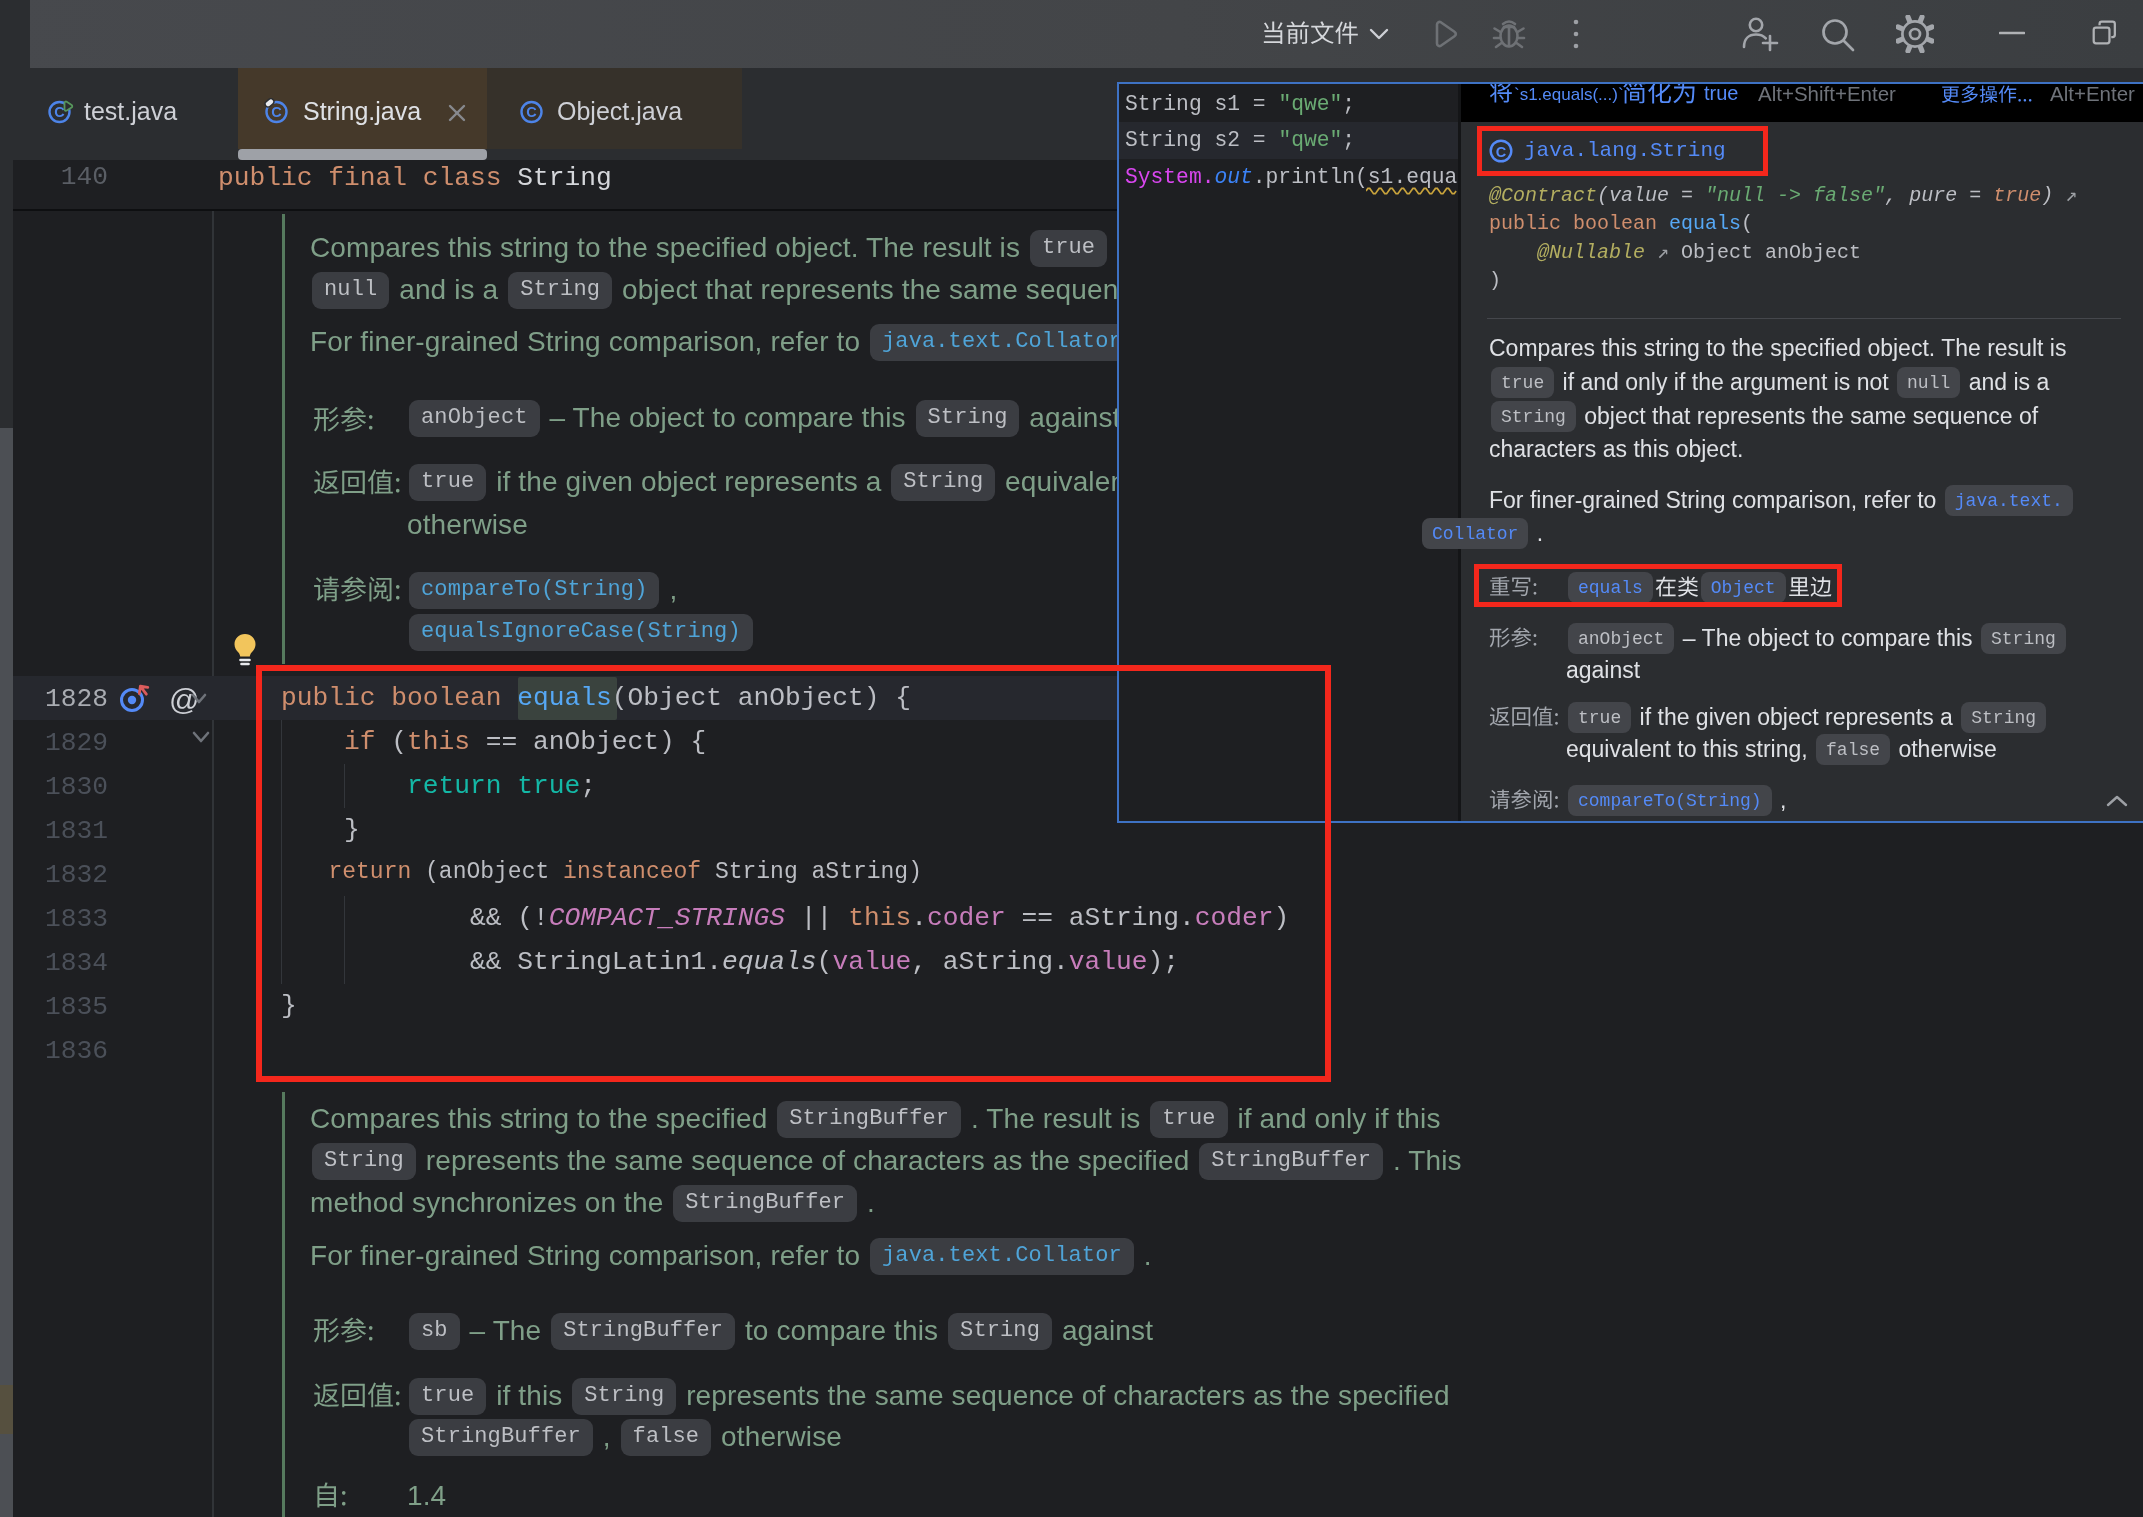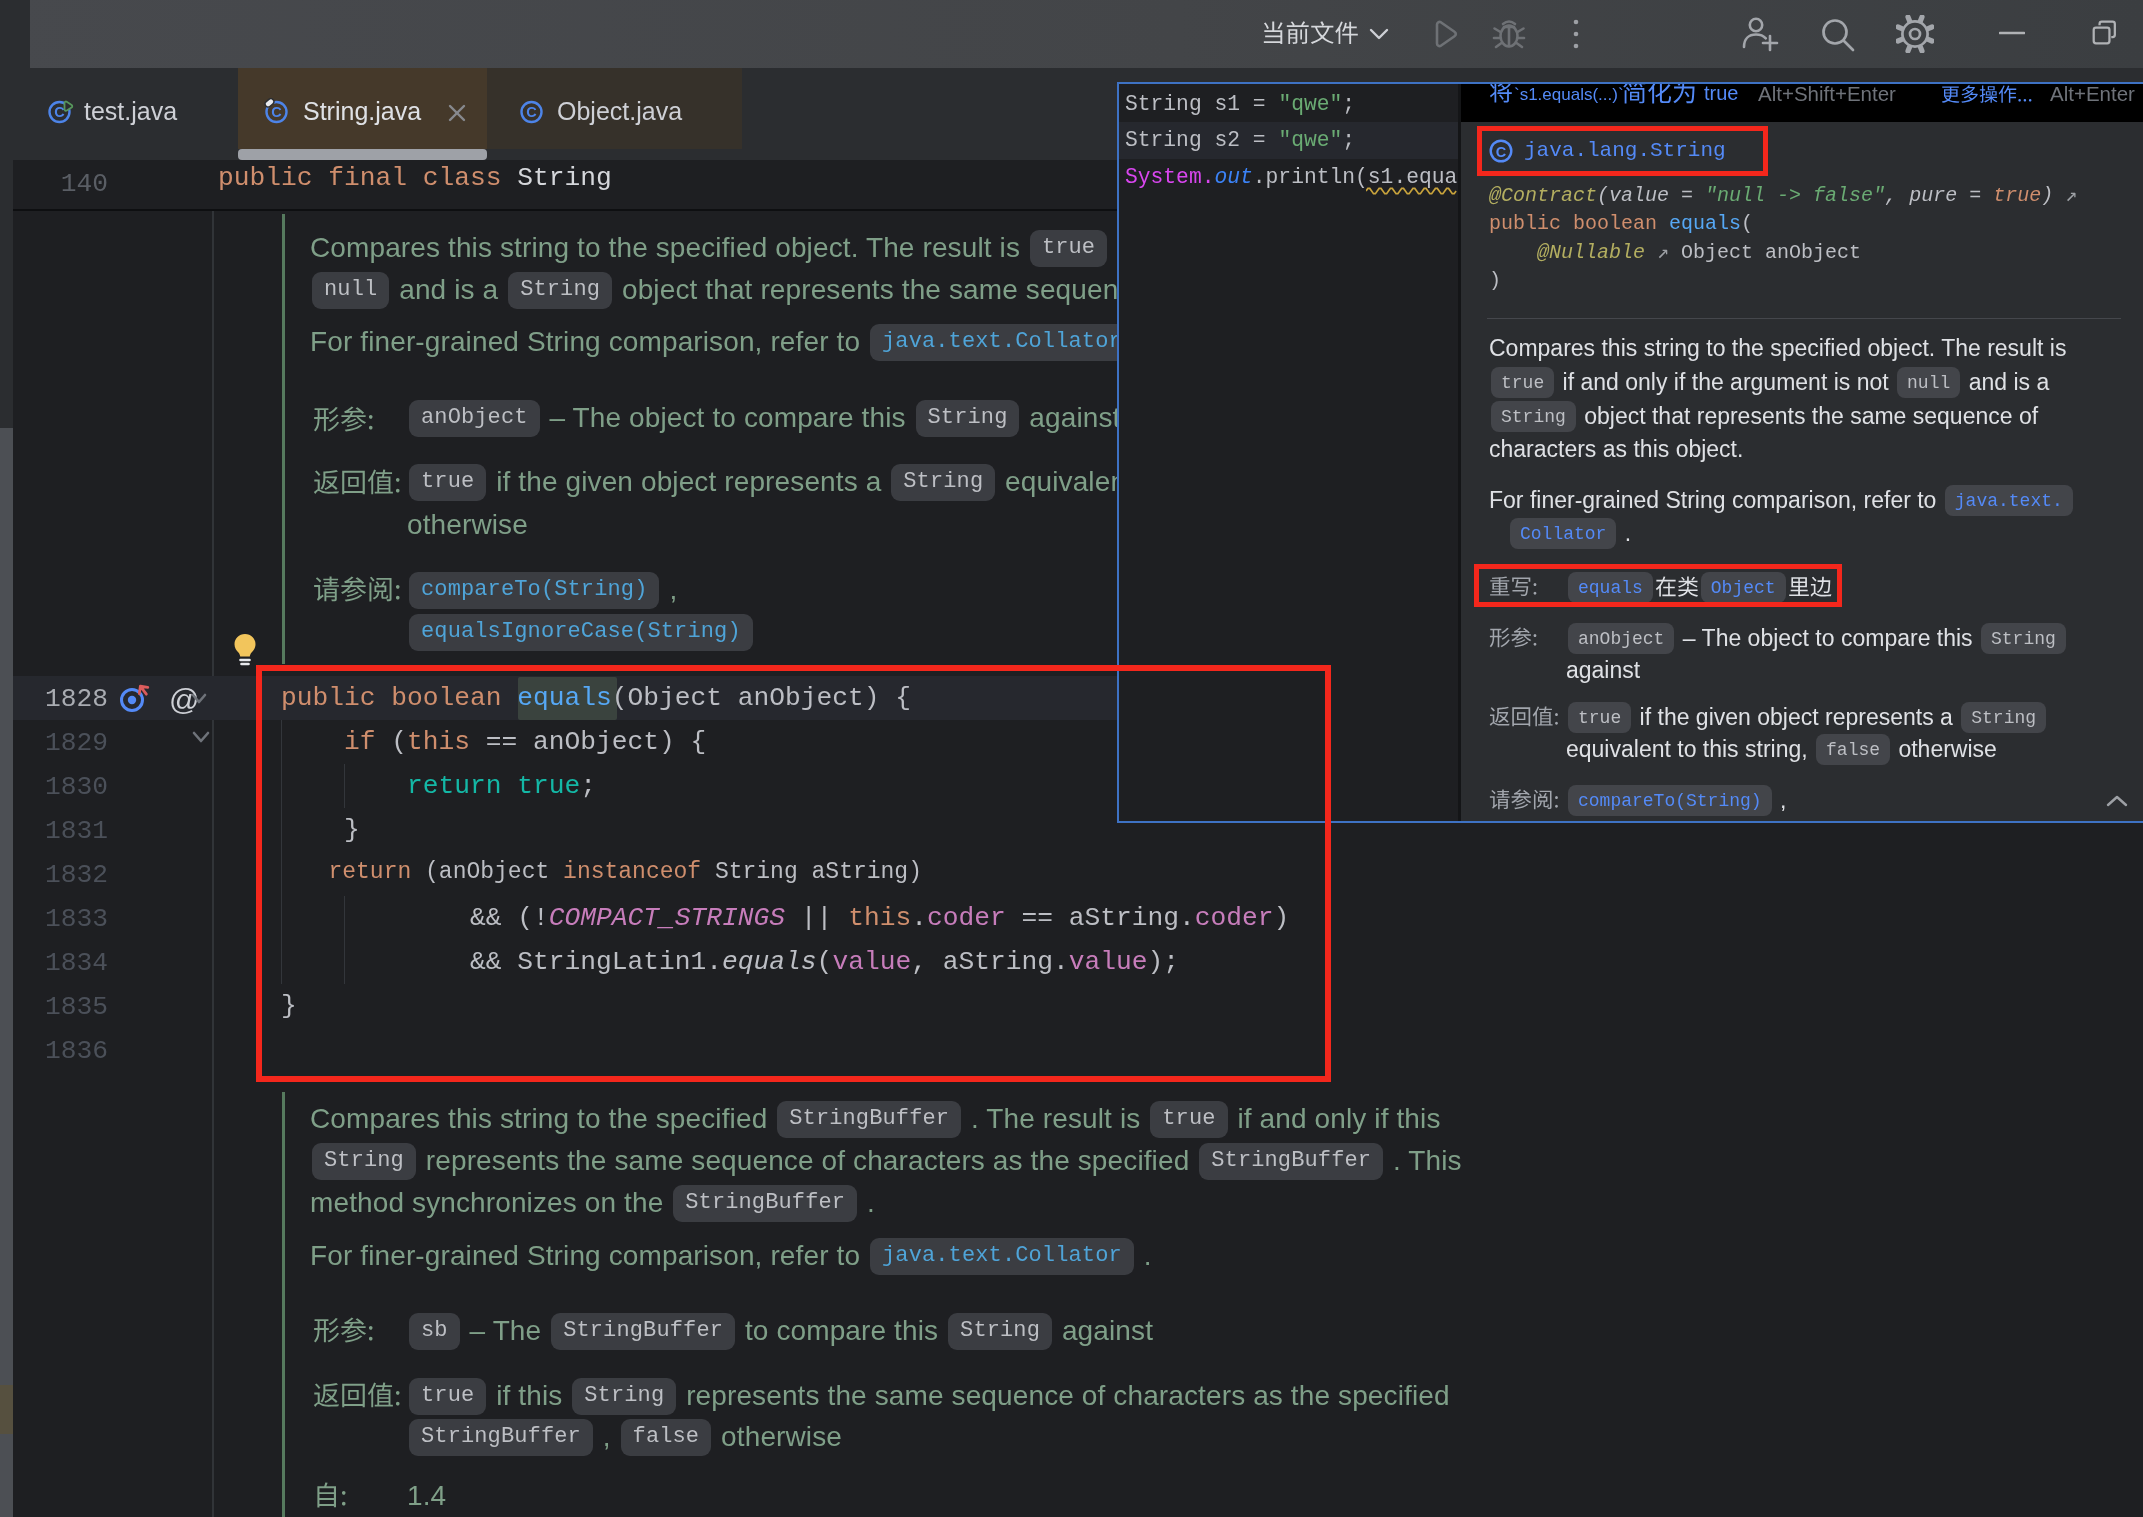--- a/index.html
+++ b/index.html
@@ -112,21 +112,21 @@
       <path d="M6 6 L20 20"></path>
       <path d="M20 6 L6 20"></path>
     </g>
   </svg>
 <svg class="abs" style="left:518px;top:98px" width="28" height="28" viewBox="0 0 28 28">
     <circle cx="13.5" cy="14" r="10" stroke="#4D84E8" stroke-width="2.4" fill="none"></circle>
     <text x="13.5" y="19" font-family="Liberation Sans" font-size="14.5px" font-weight="bold" fill="#4D84E8" text-anchor="middle">C</text>
   </svg>
 <div class="abs" style="left:557px;top:97px;font-size:25px;color:#CED0D6">Object.java</div>
 <div class="abs" style="left:13px;top:160px;width:2130px;height:51px;background:#1E1F22;border-bottom:2px solid #0E0F11"></div>
-<div class="abs mono" style="left:0;top:169px;width:108px;text-align:right;font-size:26.25px;color:#5A5E65">140</div>
+<div class="abs mono" style="left:0;top:162px;width:108px;text-align:right;font-size:26.25px;color:#5A5E65">140</div>
 <div class="abs mono" style="left:218px;top:163px;font-size:26.25px;white-space:pre"><span style="color:#CF8E6D">public final class </span><span style="color:#D5D7DB">String</span></div>
 <div class="abs" style="left:212px;top:211px;width:2px;height:1306px;background:#313438"></div>
 <div class="abs" style="left:282px;top:214px;width:3px;height:450px;background:#567A5E"></div>
 <div class="abs" style="left:282px;top:1092px;width:3px;height:425px;background:#567A5E"></div>
 <div class="row doc" style="left:310px;top:226px;height:44px">Compares this string to the specified object. The result is <span class="chip">true</span> if and only if the argument is not</div>
 <div class="row doc" style="left:310px;top:268px;height:44px"><span class="chip">null</span> and is a <span class="chip">String</span> object that represents the same sequence of characters as this</div>
 <div class="row doc" style="left:310px;top:320px;height:44px">For finer-grained String comparison, refer to <span class="chip lk">java.text.Collator</span> .</div>
 <svg style="position:absolute;left:313px;top:405.78px" class="cj " width="61.51" height="28.08" viewBox="0 0 61.51 28.08">
     <path d="M1.55 2.20H15.45V4.10H1.55ZM1.10 11.10H15.83V12.99H1.10ZM10.91 2.70H12.90V25.36H10.91ZM4.65 2.69H6.57V11.36Q6.57 13.89 6.31 16.40Q6.05 18.91 5.19 21.22Q4.33 23.54 2.51 25.53Q2.36 25.32 2.09 25.06Q1.81 24.80 1.52 24.56Q1.23 24.32 0.99 24.18Q2.65 22.35 3.42 20.25Q4.19 18.15 4.42 15.89Q4.65 13.64 4.65 11.37ZM22.83 0.98 24.74 1.76Q23.75 2.99 22.45 4.18Q21.15 5.37 19.75 6.39Q18.34 7.41 16.96 8.17Q16.70 7.83 16.29 7.43Q15.88 7.02 15.49 6.73Q16.80 6.08 18.17 5.15Q19.54 4.23 20.78 3.14Q22.01 2.06 22.83 0.98ZM23.62 8.41 25.47 9.19Q24.42 10.49 23.05 11.77Q21.68 13.05 20.18 14.14Q18.67 15.24 17.22 16.05Q16.97 15.72 16.56 15.31Q16.16 14.90 15.77 14.61Q17.17 13.90 18.63 12.90Q20.10 11.91 21.41 10.74Q22.73 9.58 23.62 8.41ZM24.23 15.72 26.14 16.48Q25.00 18.34 23.38 20.00Q21.76 21.66 19.83 23.02Q17.90 24.38 15.81 25.35Q15.58 24.98 15.17 24.51Q14.76 24.04 14.37 23.73Q16.38 22.90 18.25 21.67Q20.13 20.44 21.68 18.92Q23.23 17.40 24.23 15.72Z M42.63 2.41 44.20 1.34Q45.45 2.08 46.77 3.03Q48.09 3.99 49.26 4.96Q50.43 5.94 51.15 6.77L49.49 7.98Q48.79 7.17 47.65 6.18Q46.51 5.18 45.20 4.19Q43.88 3.20 42.63 2.41ZM28.42 9.24H52.64V11.07H28.42ZM41.80 12.39 43.47 13.29Q42.39 14.07 40.98 14.76Q39.57 15.46 38.05 16.02Q36.54 16.58 35.15 16.98Q34.93 16.66 34.58 16.25Q34.23 15.84 33.86 15.55Q35.21 15.23 36.69 14.74Q38.17 14.25 39.52 13.64Q40.88 13.03 41.80 12.39ZM44.14 15.53 45.84 16.38Q44.49 17.45 42.64 18.32Q40.79 19.20 38.72 19.87Q36.64 20.53 34.60 20.99Q34.39 20.64 34.08 20.19Q33.76 19.74 33.44 19.43Q35.37 19.08 37.39 18.50Q39.42 17.93 41.19 17.17Q42.96 16.41 44.14 15.53ZM47.53 18.43 49.39 19.33Q47.69 21.04 45.11 22.23Q42.53 23.43 39.38 24.21Q36.22 24.98 32.74 25.44Q32.59 25.02 32.32 24.52Q32.05 24.01 31.76 23.66Q35.08 23.33 38.12 22.65Q41.15 21.98 43.59 20.94Q46.03 19.90 47.53 18.43ZM38.15 6.13 40.20 6.61Q38.67 10.57 35.89 13.41Q33.11 16.24 29.59 17.98Q29.44 17.77 29.17 17.48Q28.90 17.18 28.59 16.88Q28.28 16.58 28.05 16.39Q31.56 14.86 34.19 12.27Q36.82 9.69 38.15 6.13ZM44.59 9.68Q45.49 11.03 46.85 12.28Q48.22 13.54 49.84 14.55Q51.45 15.56 53.09 16.18Q52.87 16.37 52.60 16.67Q52.33 16.96 52.10 17.27Q51.87 17.58 51.70 17.83Q50.05 17.08 48.38 15.93Q46.72 14.77 45.29 13.34Q43.86 11.91 42.86 10.37ZM31.82 7.25Q31.79 7.04 31.69 6.68Q31.58 6.33 31.47 5.95Q31.35 5.58 31.23 5.32Q31.64 5.27 32.12 5.06Q32.61 4.85 33.16 4.51Q33.59 4.27 34.52 3.66Q35.45 3.05 36.56 2.19Q37.67 1.33 38.62 0.40L40.47 1.41Q38.72 2.90 36.85 4.16Q34.97 5.42 33.18 6.29V6.33Q33.18 6.33 32.98 6.42Q32.77 6.50 32.50 6.64Q32.22 6.78 32.02 6.94Q31.82 7.09 31.82 7.25ZM31.82 7.25 31.81 5.84 33.17 5.15 48.11 4.61Q48.16 4.98 48.27 5.46Q48.38 5.94 48.46 6.23Q44.17 6.43 41.32 6.55Q38.46 6.68 36.71 6.78Q34.95 6.88 33.98 6.94Q33.02 7.01 32.57 7.08Q32.11 7.15 31.82 7.25Z M57.74 12.67Q57.01 12.67 56.49 12.16Q55.97 11.64 55.97 10.81Q55.97 9.95 56.49 9.43Q57.01 8.91 57.74 8.91Q58.49 8.91 59.01 9.43Q59.53 9.95 59.53 10.81Q59.53 11.64 59.01 12.16Q58.49 12.67 57.74 12.67ZM57.74 23.58Q57.01 23.58 56.49 23.04Q55.97 22.51 55.97 21.70Q55.97 20.84 56.49 20.32Q57.01 19.80 57.74 19.80Q58.49 19.80 59.01 20.32Q59.53 20.84 59.53 21.70Q59.53 22.51 59.01 23.04Q58.49 23.58 57.74 23.58Z" fill="#7F9F88"></path>
   </svg>
@@ -230,21 +230,21 @@
 <div class="abs mono" style="left:1489px;top:182px;font-size:20px;white-space:pre;line-height:28px"><span style="color:#B3AE60;font-style:italic">@Contract</span><span style="color:#BCBEC4;font-style:italic">(</span><span style="color:#BCBEC4;font-style:italic">value</span><span style="color:#BCBEC4;font-style:italic"> = </span><span style="color:#6AAB73;font-style:italic">"null -&gt; false"</span><span style="color:#BCBEC4;font-style:italic">, </span><span style="color:#BCBEC4;font-style:italic">pure</span><span style="color:#BCBEC4;font-style:italic"> = </span><span style="color:#CF8E6D;font-style:italic">true</span><span style="color:#BCBEC4;font-style:italic">)</span><span style="color:#9DA0A5"> ↗</span></div>
 <div class="abs mono" style="left:1489px;top:210px;font-size:20px;white-space:pre;line-height:28px"><span style="color:#CF8E6D">public boolean </span><span style="color:#56A8F5">equals</span><span style="color:#BCBEC4">(</span></div>
 <div class="abs mono" style="left:1489px;top:239px;font-size:20px;white-space:pre;line-height:28px"><span style="color:#BCBEC4">    </span><span style="color:#B3AE60;font-style:italic">@Nullable</span><span style="color:#9DA0A5"> ↗ </span><span style="color:#BCBEC4">Object anObject</span></div>
 <div class="abs mono" style="left:1489px;top:267px;font-size:20px;white-space:pre;line-height:28px"><span style="color:#BCBEC4">)</span></div>
 <div class="abs" style="left:1487px;top:318px;width:634px;height:1px;background:#45474C"></div>
 <div class="row pdoc" style="left:1489px;top:329px;height:38px">Compares this string to the specified object. The result is</div>
 <div class="row pdoc" style="left:1489px;top:363px;height:38px"><span class="pchip">true</span> if and only if the argument is not <span class="pchip">null</span> and is a</div>
 <div class="row pdoc" style="left:1489px;top:397px;height:38px"><span class="pchip">String</span> object that represents the same sequence of</div>
 <div class="row pdoc" style="left:1489px;top:430px;height:38px">characters as this object.</div>
 <div class="row pdoc" style="left:1489px;top:481px;height:38px">For finer-grained String comparison, refer to <span class="pchip lk">java.text.</span></div>
-<div class="row pdoc" style="left:1508px;top:514px;height:38px"><span class="pchip lk">Collator</span> .</div>
+<div class="row pdoc" style="left:1420px;top:514px;height:38px"><span class="pchip lk">Collator</span> .</div>
 <svg style="position:absolute;left:1489px;top:575.51px" class="cj " width="48.98" height="22.36" viewBox="0 0 48.98 22.36">
     <path d="M1.12 18.20H20.41V19.53H1.12ZM1.24 4.23H20.29V5.56H1.24ZM2.73 15.05H19.04V16.34H2.73ZM9.85 2.07H11.47V18.83H9.85ZM17.34 0.54 18.20 1.80Q16.77 2.06 14.95 2.26Q13.14 2.46 11.14 2.61Q9.14 2.75 7.11 2.84Q5.08 2.93 3.20 2.97Q3.19 2.68 3.08 2.31Q2.96 1.94 2.85 1.69Q4.73 1.63 6.74 1.54Q8.75 1.44 10.70 1.30Q12.65 1.16 14.36 0.96Q16.06 0.77 17.34 0.54ZM4.98 10.74V12.38H16.60V10.74ZM4.98 8.04V9.65H16.60V8.04ZM3.41 6.87H18.23V13.55H3.41Z M23.17 1.60H41.33V5.79H39.66V3.10H24.78V5.79H23.17ZM28.31 6.02H38.67V7.44H28.31ZM27.43 10.17H38.14V11.62H27.43ZM23.45 13.94H35.64V15.44H23.45ZM37.63 10.17H39.26Q39.26 10.17 39.25 10.31Q39.24 10.44 39.23 10.62Q39.23 10.81 39.20 10.92Q38.94 13.59 38.67 15.29Q38.41 16.98 38.10 17.90Q37.79 18.82 37.36 19.24Q36.99 19.61 36.58 19.75Q36.16 19.89 35.55 19.92Q35.02 19.96 34.07 19.94Q33.11 19.92 32.06 19.86Q32.03 19.51 31.89 19.08Q31.75 18.66 31.51 18.33Q32.64 18.43 33.62 18.46Q34.60 18.49 35.02 18.49Q35.39 18.49 35.61 18.45Q35.84 18.40 36.01 18.26Q36.36 17.96 36.64 17.08Q36.92 16.21 37.16 14.59Q37.41 12.96 37.62 10.42ZM27.94 3.52 29.56 3.68Q29.31 4.96 28.99 6.43Q28.67 7.90 28.36 9.26Q28.06 10.63 27.78 11.62H26.11Q26.41 10.58 26.74 9.17Q27.08 7.77 27.39 6.28Q27.71 4.78 27.94 3.52Z M45.98 10.09Q45.40 10.09 44.98 9.68Q44.57 9.27 44.57 8.60Q44.57 7.92 44.98 7.51Q45.40 7.09 45.98 7.09Q46.57 7.09 46.99 7.51Q47.41 7.92 47.41 8.60Q47.41 9.27 46.99 9.68Q46.57 10.09 45.98 10.09ZM45.98 18.77Q45.40 18.77 44.98 18.35Q44.57 17.93 44.57 17.28Q44.57 16.60 44.98 16.18Q45.40 15.77 45.98 15.77Q46.57 15.77 46.99 16.18Q47.41 16.60 47.41 17.28Q47.41 17.93 46.99 18.35Q46.57 18.77 45.98 18.77Z" fill="#A2A6AD"></path>
   </svg>
 <div class="row pdoc" style="left:1566px;top:568px;height:38px"><span class="pchip lk">equals</span> <svg class="cj " width="44.0" height="22.88" viewBox="0 0 44.0 22.88" style="vertical-align:-3.96px">
       <path d="M1.37 3.84H20.64V5.43H1.37ZM8.19 10.81H19.79V12.35H8.19ZM7.33 18.60H20.64V20.15H7.33ZM13.15 6.56H14.80V19.44H13.15ZM8.60 0.43 10.31 0.85Q9.54 3.36 8.36 5.83Q7.19 8.29 5.54 10.43Q3.90 12.57 1.70 14.14Q1.61 13.92 1.45 13.65Q1.30 13.37 1.13 13.09Q0.97 12.81 0.83 12.63Q2.33 11.59 3.55 10.19Q4.78 8.79 5.74 7.18Q6.71 5.56 7.43 3.85Q8.15 2.14 8.60 0.43ZM4.25 9.50H5.90V20.59H4.25Z M23.57 4.72H42.52V6.25H23.57ZM23.46 13.43H42.59V14.98H23.46ZM38.40 0.83 40.13 1.38Q39.51 2.21 38.82 3.04Q38.12 3.87 37.53 4.45L36.18 3.95Q36.56 3.52 36.96 2.96Q37.37 2.41 37.76 1.85Q38.14 1.29 38.40 0.83ZM32.12 0.45H33.77V10.57H32.12ZM25.97 1.57 27.37 0.91Q28.08 1.55 28.77 2.39Q29.46 3.23 29.78 3.89L28.32 4.62Q28.01 3.97 27.34 3.10Q26.68 2.24 25.97 1.57ZM32.18 11.06H33.92Q33.73 12.59 33.38 13.88Q33.03 15.18 32.37 16.25Q31.72 17.32 30.63 18.16Q29.54 19.01 27.88 19.63Q26.22 20.26 23.86 20.67Q23.79 20.46 23.65 20.17Q23.51 19.89 23.33 19.62Q23.16 19.34 23.00 19.16Q25.22 18.81 26.76 18.29Q28.30 17.77 29.29 17.05Q30.28 16.34 30.86 15.44Q31.44 14.55 31.74 13.45Q32.03 12.36 32.18 11.06ZM31.51 5.40 32.84 5.96Q31.92 7.26 30.54 8.38Q29.17 9.51 27.54 10.35Q25.92 11.18 24.22 11.67Q24.11 11.47 23.92 11.21Q23.74 10.96 23.54 10.72Q23.35 10.47 23.16 10.31Q24.82 9.91 26.43 9.18Q28.04 8.46 29.36 7.49Q30.68 6.51 31.51 5.40ZM34.03 13.94Q35.07 16.16 37.42 17.44Q39.76 18.73 43.19 19.13Q43.00 19.31 42.80 19.58Q42.60 19.86 42.42 20.15Q42.25 20.44 42.14 20.67Q39.74 20.29 37.88 19.49Q36.02 18.68 34.68 17.39Q33.35 16.10 32.54 14.29ZM32.59 6.71 33.37 5.57Q34.48 6.07 35.73 6.69Q36.98 7.31 38.22 7.95Q39.47 8.59 40.56 9.19Q41.66 9.79 42.44 10.25L41.63 11.60Q40.88 11.11 39.80 10.49Q38.72 9.86 37.48 9.20Q36.23 8.54 34.97 7.89Q33.70 7.24 32.59 6.71Z" fill="#DFE1E5"></path>
     </svg> <span class="pchip lk">Object</span> <svg class="cj " width="44.0" height="22.88" viewBox="0 0 44.0 22.88" style="vertical-align:-3.96px">
       <path d="M5.02 6.96V9.75H17.22V6.96ZM5.02 2.80V5.55H17.22V2.80ZM3.39 1.31H18.93V11.24H3.39ZM1.19 18.50H20.85V20.04H1.19ZM2.67 13.78H19.66V15.34H2.67ZM10.29 2.24H11.87V11.00H11.96V19.38H10.18V11.00H10.29Z M29.52 4.37H41.30V5.97H29.52ZM40.58 4.37H42.25Q42.25 4.37 42.25 4.52Q42.25 4.67 42.25 4.86Q42.25 5.06 42.24 5.17Q42.13 7.98 42.01 9.94Q41.88 11.89 41.72 13.16Q41.56 14.42 41.36 15.15Q41.15 15.88 40.87 16.21Q40.53 16.63 40.14 16.80Q39.75 16.97 39.18 17.02Q38.68 17.06 37.82 17.05Q36.97 17.04 36.05 16.99Q36.02 16.61 35.87 16.14Q35.71 15.67 35.48 15.31Q36.46 15.39 37.30 15.41Q38.14 15.43 38.52 15.43Q38.83 15.44 39.03 15.38Q39.24 15.32 39.40 15.14Q39.61 14.91 39.79 14.24Q39.96 13.57 40.10 12.35Q40.24 11.13 40.36 9.24Q40.48 7.36 40.58 4.69ZM34.16 0.76H35.90Q35.83 3.38 35.65 5.77Q35.46 8.17 34.90 10.28Q34.34 12.38 33.19 14.10Q32.04 15.81 30.07 17.05Q29.88 16.75 29.54 16.40Q29.21 16.05 28.88 15.83Q30.75 14.72 31.81 13.15Q32.86 11.57 33.35 9.62Q33.84 7.67 33.98 5.43Q34.12 3.19 34.16 0.76ZM27.46 7.90V17.33H25.81V9.51H22.91V7.90ZM23.79 1.67 25.07 0.76Q25.68 1.31 26.35 1.97Q27.01 2.62 27.59 3.26Q28.18 3.90 28.53 4.41L27.18 5.46Q26.84 4.94 26.28 4.27Q25.71 3.61 25.06 2.92Q24.41 2.24 23.79 1.67ZM26.60 16.20Q27.15 16.20 27.66 16.64Q28.17 17.08 29.13 17.68Q30.24 18.39 31.71 18.59Q33.18 18.78 35.11 18.78Q36.13 18.78 37.23 18.75Q38.34 18.71 39.45 18.65Q40.56 18.60 41.58 18.51Q42.59 18.43 43.41 18.35Q43.32 18.57 43.20 18.90Q43.09 19.23 43.01 19.59Q42.92 19.94 42.90 20.20Q42.31 20.23 41.34 20.27Q40.36 20.32 39.23 20.35Q38.09 20.39 36.99 20.41Q35.88 20.43 35.05 20.43Q32.89 20.43 31.41 20.18Q29.93 19.93 28.72 19.18Q28.04 18.72 27.48 18.25Q26.93 17.78 26.57 17.78Q26.22 17.78 25.77 18.19Q25.31 18.60 24.81 19.27Q24.31 19.94 23.76 20.71L22.53 19.12Q23.66 17.83 24.71 17.01Q25.76 16.20 26.60 16.20Z" fill="#DFE1E5"></path>
     </svg></div>
 <svg style="position:absolute;left:1489px;top:626.51px" class="cj " width="48.98" height="22.36" viewBox="0 0 48.98 22.36">
     <path d="M1.23 1.75H12.30V3.26H1.23ZM0.88 8.84H12.60V10.34H0.88ZM8.69 2.15H10.27V20.19H8.69ZM3.70 2.14H5.23V9.05Q5.23 11.06 5.02 13.06Q4.82 15.05 4.13 16.90Q3.45 18.74 2.00 20.33Q1.88 20.16 1.66 19.95Q1.44 19.74 1.21 19.55Q0.98 19.36 0.79 19.25Q2.11 17.80 2.72 16.12Q3.33 14.45 3.52 12.65Q3.70 10.86 3.70 9.05ZM18.18 0.78 19.70 1.40Q18.91 2.38 17.88 3.33Q16.84 4.28 15.72 5.09Q14.60 5.90 13.50 6.50Q13.29 6.23 12.97 5.91Q12.65 5.59 12.33 5.36Q13.37 4.84 14.47 4.10Q15.56 3.36 16.54 2.50Q17.52 1.64 18.18 0.78ZM18.81 6.70 20.28 7.31Q19.45 8.35 18.36 9.37Q17.26 10.39 16.07 11.26Q14.87 12.13 13.71 12.78Q13.51 12.52 13.19 12.19Q12.86 11.86 12.56 11.63Q13.67 11.07 14.84 10.27Q16.00 9.48 17.05 8.55Q18.10 7.63 18.81 6.70ZM19.29 12.52 20.81 13.12Q19.91 14.60 18.62 15.92Q17.33 17.25 15.79 18.33Q14.26 19.41 12.59 20.19Q12.40 19.89 12.08 19.51Q11.75 19.14 11.44 18.90Q13.04 18.23 14.53 17.25Q16.03 16.27 17.26 15.06Q18.50 13.85 19.29 12.52Z M33.95 1.92 35.20 1.07Q36.19 1.65 37.24 2.42Q38.30 3.18 39.23 3.95Q40.16 4.73 40.73 5.39L39.40 6.36Q38.85 5.71 37.94 4.92Q37.03 4.12 35.99 3.33Q34.94 2.55 33.95 1.92ZM22.63 7.36H41.92V8.82H22.63ZM33.28 9.86 34.61 10.58Q33.76 11.20 32.63 11.75Q31.51 12.31 30.30 12.76Q29.10 13.20 27.99 13.52Q27.81 13.27 27.53 12.94Q27.25 12.61 26.97 12.38Q28.04 12.12 29.21 11.73Q30.39 11.34 31.47 10.86Q32.55 10.37 33.28 9.86ZM35.15 12.37 36.50 13.04Q35.43 13.89 33.95 14.59Q32.48 15.28 30.83 15.82Q29.18 16.35 27.55 16.72Q27.39 16.43 27.13 16.07Q26.88 15.72 26.62 15.47Q28.16 15.19 29.78 14.73Q31.39 14.27 32.80 13.67Q34.21 13.06 35.15 12.37ZM37.85 14.68 39.33 15.39Q37.98 16.75 35.92 17.70Q33.87 18.66 31.36 19.28Q28.84 19.89 26.07 20.26Q25.95 19.93 25.73 19.52Q25.52 19.12 25.29 18.84Q27.94 18.57 30.35 18.04Q32.77 17.50 34.71 16.67Q36.65 15.85 37.85 14.68ZM30.38 4.88 32.01 5.26Q30.79 8.42 28.58 10.68Q26.37 12.93 23.56 14.32Q23.44 14.15 23.23 13.91Q23.01 13.68 22.77 13.44Q22.52 13.20 22.33 13.05Q25.13 11.83 27.22 9.77Q29.32 7.71 30.38 4.88ZM35.51 7.71Q36.22 8.78 37.31 9.78Q38.39 10.78 39.68 11.59Q40.97 12.39 42.27 12.88Q42.10 13.04 41.88 13.27Q41.67 13.51 41.48 13.75Q41.30 13.99 41.17 14.20Q39.85 13.60 38.52 12.68Q37.20 11.76 36.06 10.62Q34.92 9.48 34.13 8.26ZM25.34 5.77Q25.31 5.60 25.23 5.32Q25.15 5.04 25.06 4.74Q24.96 4.44 24.87 4.24Q25.19 4.20 25.58 4.03Q25.96 3.86 26.41 3.59Q26.74 3.40 27.49 2.91Q28.23 2.43 29.11 1.74Q30.00 1.06 30.75 0.31L32.22 1.12Q30.83 2.31 29.34 3.31Q27.85 4.31 26.42 5.00V5.04Q26.42 5.04 26.26 5.11Q26.10 5.17 25.88 5.29Q25.66 5.40 25.50 5.52Q25.34 5.65 25.34 5.77ZM25.34 5.77 25.33 4.65 26.41 4.10 38.31 3.67Q38.35 3.96 38.43 4.35Q38.52 4.73 38.59 4.96Q35.17 5.12 32.90 5.22Q30.63 5.32 29.23 5.40Q27.83 5.47 27.06 5.53Q26.29 5.58 25.93 5.64Q25.57 5.69 25.34 5.77Z M45.98 10.09Q45.40 10.09 44.98 9.68Q44.57 9.27 44.57 8.60Q44.57 7.92 44.98 7.51Q45.40 7.09 45.98 7.09Q46.57 7.09 46.99 7.51Q47.41 7.92 47.41 8.60Q47.41 9.27 46.99 9.68Q46.57 10.09 45.98 10.09ZM45.98 18.77Q45.40 18.77 44.98 18.35Q44.57 17.93 44.57 17.28Q44.57 16.60 44.98 16.18Q45.40 15.77 45.98 15.77Q46.57 15.77 46.99 16.18Q47.41 16.60 47.41 17.28Q47.41 17.93 46.99 18.35Q46.57 18.77 45.98 18.77Z" fill="#A2A6AD"></path>

